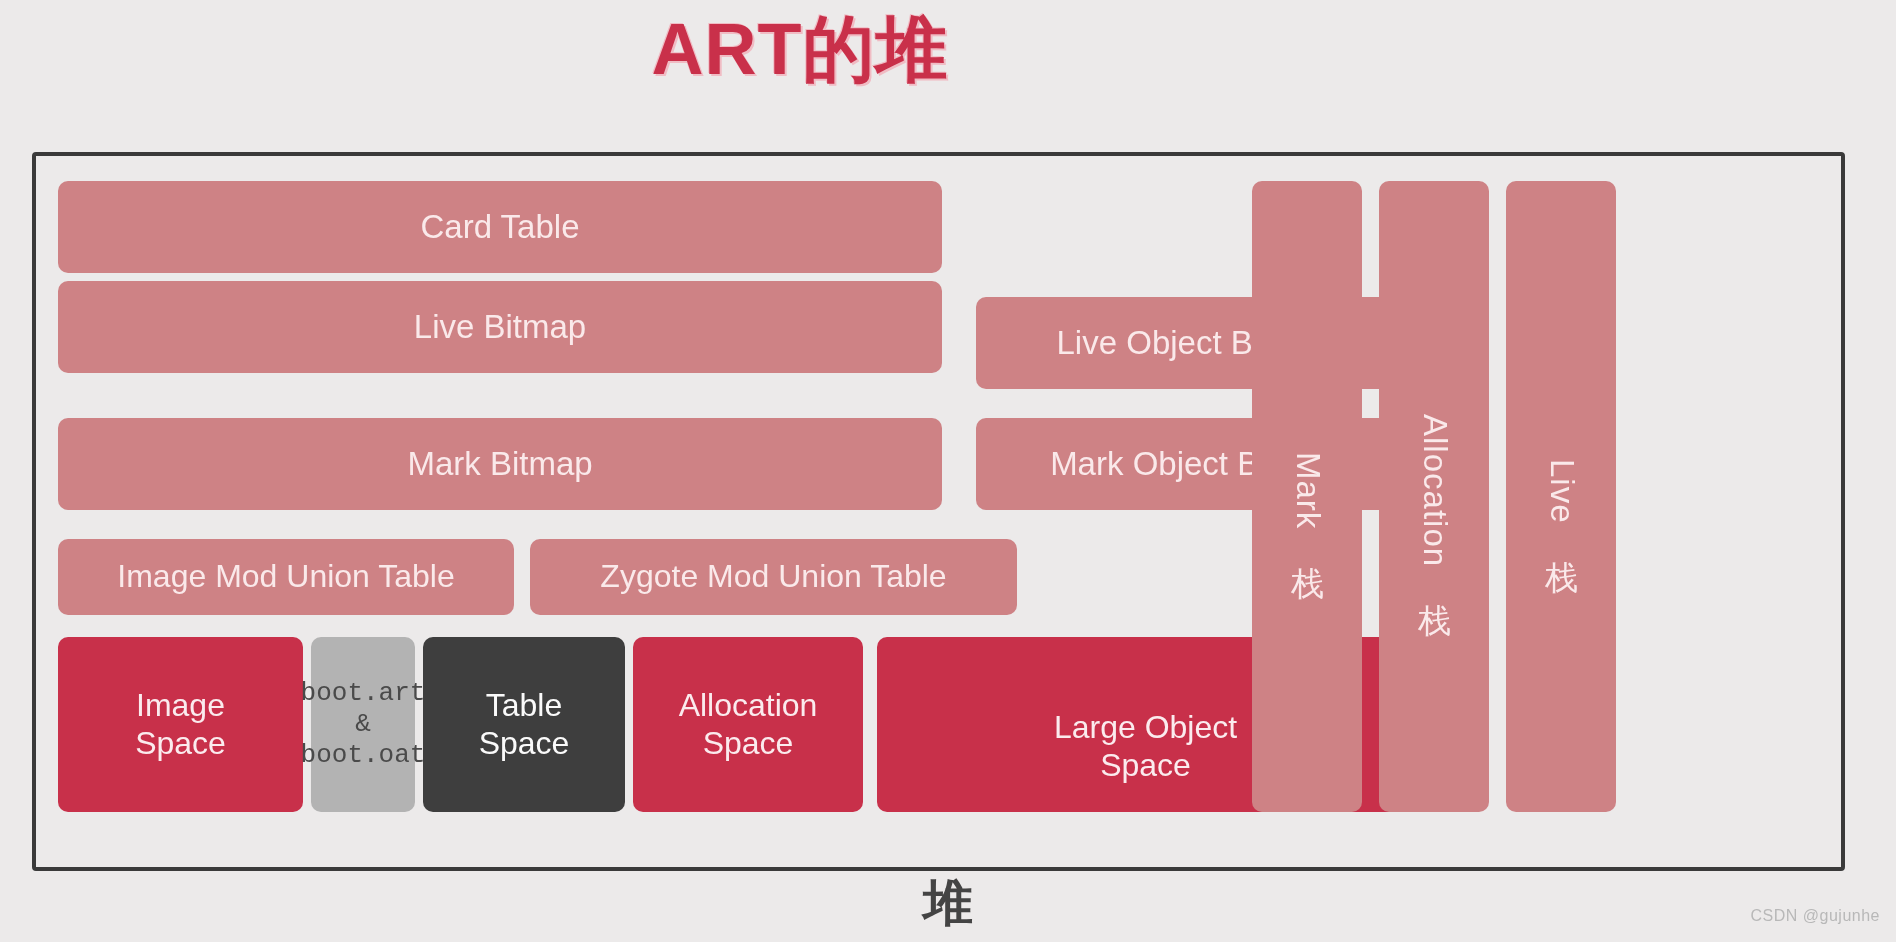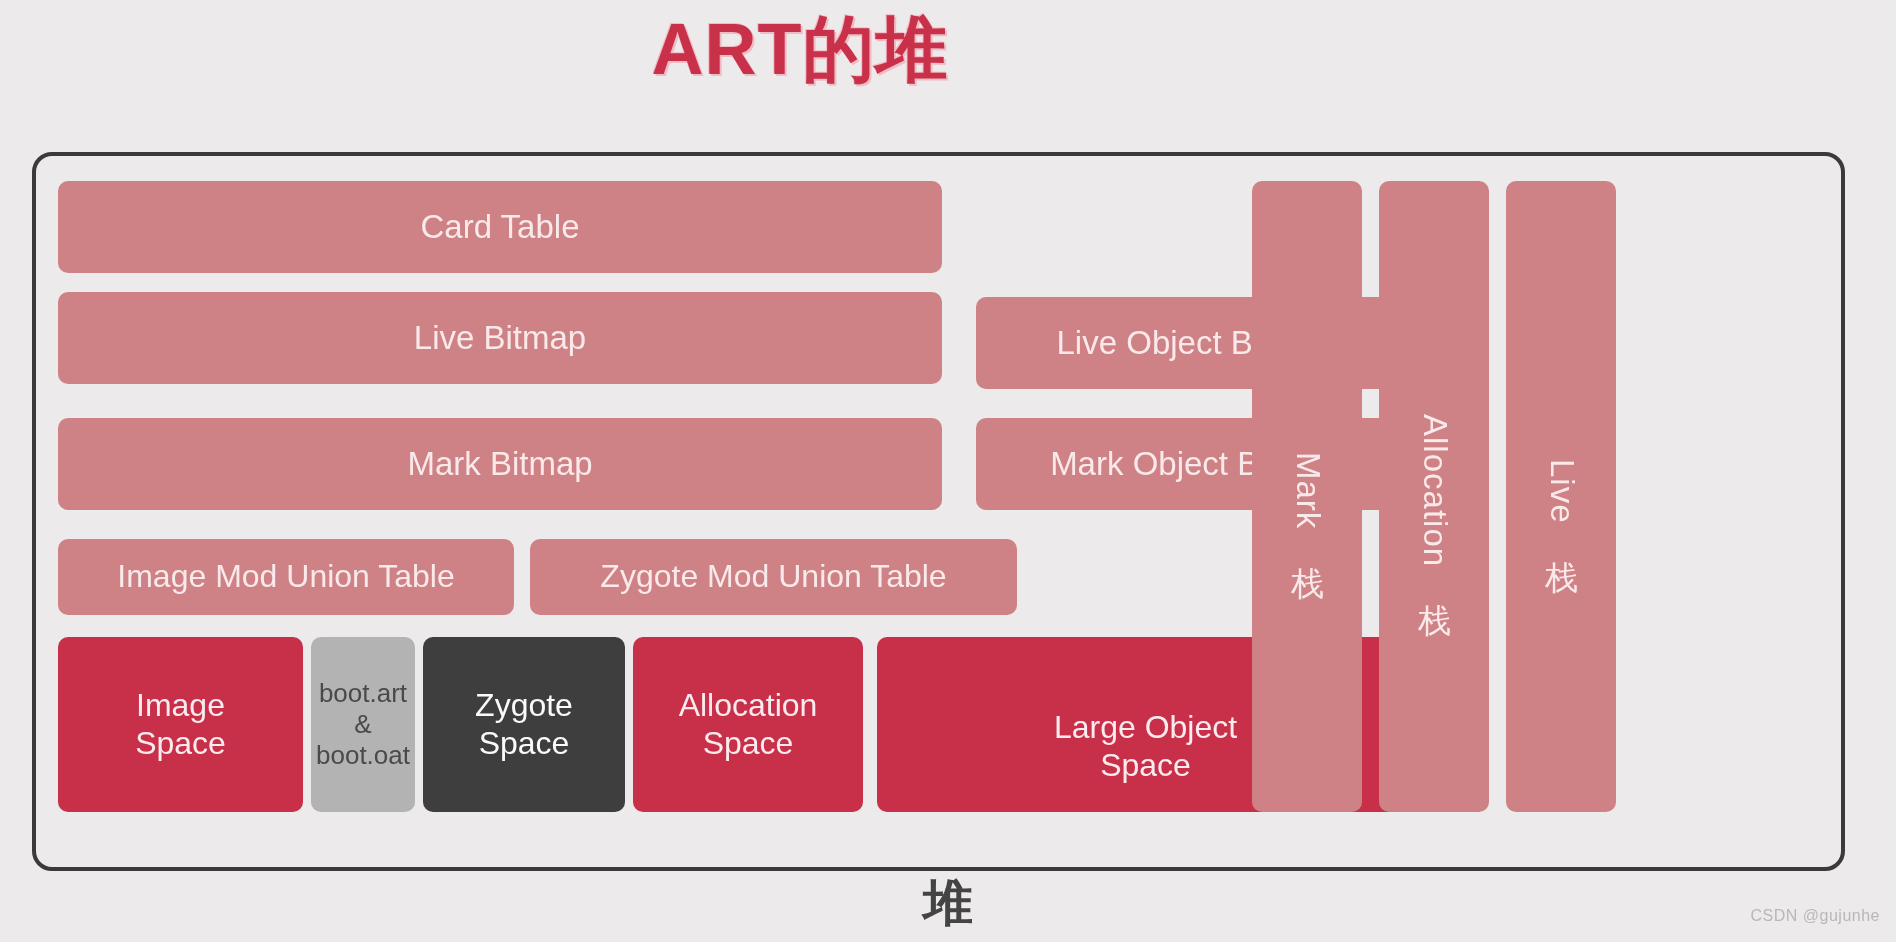--- a/index.html
+++ b/index.html
@@ -31,21 +31,21 @@
   }
 
   
   .heap-container {
     position: absolute;
     left: 32px;
     top: 152px;
     width: 1813px;
     height: 719px;
     border: 4px solid #3A3A3A;
-    border-radius: 20px;
+    border-radius: 4px;
     box-sizing: border-box;
     background: #ECEAEA;
   }
 
   
   .blk {
     position: absolute;
     border-radius: 10px;
     display: flex;
     align-items: center;
@@ -68,34 +68,34 @@
   }
   .dark {
     background: #3E3E3E;
     color: #FAFAFA;
   }
 
   
   .row-card-table { left: 22px;  top: 25px;  width: 884px; height: 92px;  font-size: 33px; }
 
   
-  .row-live-bitmap     { left: 22px;  top: 136px; width: 884px; height: 92px; font-size: 33px; }
+  .row-live-bitmap     { left: 22px;  top: 125px; width: 884px; height: 92px; font-size: 33px; }
   .row-live-obj-bitmap { left: 940px; top: 141px; width: 438px; height: 92px; font-size: 33px; }
 
   
   .row-mark-bitmap     { left: 22px;  top: 262px; width: 884px; height: 92px; font-size: 33px; }
   .row-mark-obj-bitmap { left: 940px; top: 262px; width: 438px; height: 92px; font-size: 33px; }
 
   
   .row-img-mod-union    { left: 22px;  top: 383px; width: 456px; height: 76px; font-size: 32px; }
   .row-zyg-mod-union    { left: 494px; top: 383px; width: 487px; height: 76px; font-size: 32px; }
 
   
   .sp-image      { left: 22px;   top: 481px; width: 245px; height: 175px; font-size: 32px; text-align: center; }
-  .sp-boot       { left: 275px;  top: 481px; width: 104px; height: 175px; font-size: 26px; }
+  .sp-boot       { left: 275px;  top: 481px; width: 104px; height: 175px; font-size: 26px; font-family: Liberation Mono, monospace; }
   .sp-zygote     { left: 387px;  top: 481px; width: 202px; height: 175px; font-size: 32px; }
   .sp-allocation { left: 597px;  top: 481px; width: 230px; height: 175px; font-size: 32px; }
   .sp-large-obj  { left: 841px;  top: 481px; width: 537px; height: 175px; font-size: 32px; }
 
   
   .vcol {
     position: absolute;
     border-radius: 10px;
     background: #CE8285;
     color: #FAE9EA;
@@ -173,21 +173,21 @@
   <div class="blk red sp-image">
     <span class="ml" style="white-space: pre-line;">Image
 Space</span>
   </div>
   <div class="blk gray sp-boot">
     <span class="ml" style="white-space: pre-line;">boot.art
 &amp;
 boot.oat</span>
   </div>
   <div class="blk dark sp-zygote">
-    <span class="ml" style="white-space: pre-line;">Zygote
+    <span class="ml" style="white-space: pre-line;">Table
 Space</span>
   </div>
   <div class="blk red sp-allocation">
     <span class="ml" style="white-space: pre-line;">Allocation
 Space</span>
   </div>
   <div class="blk red sp-large-obj">
     <span class="ml" style="white-space: pre-line; margin-top: 44px;">Large Object
 Space</span>
   </div>

